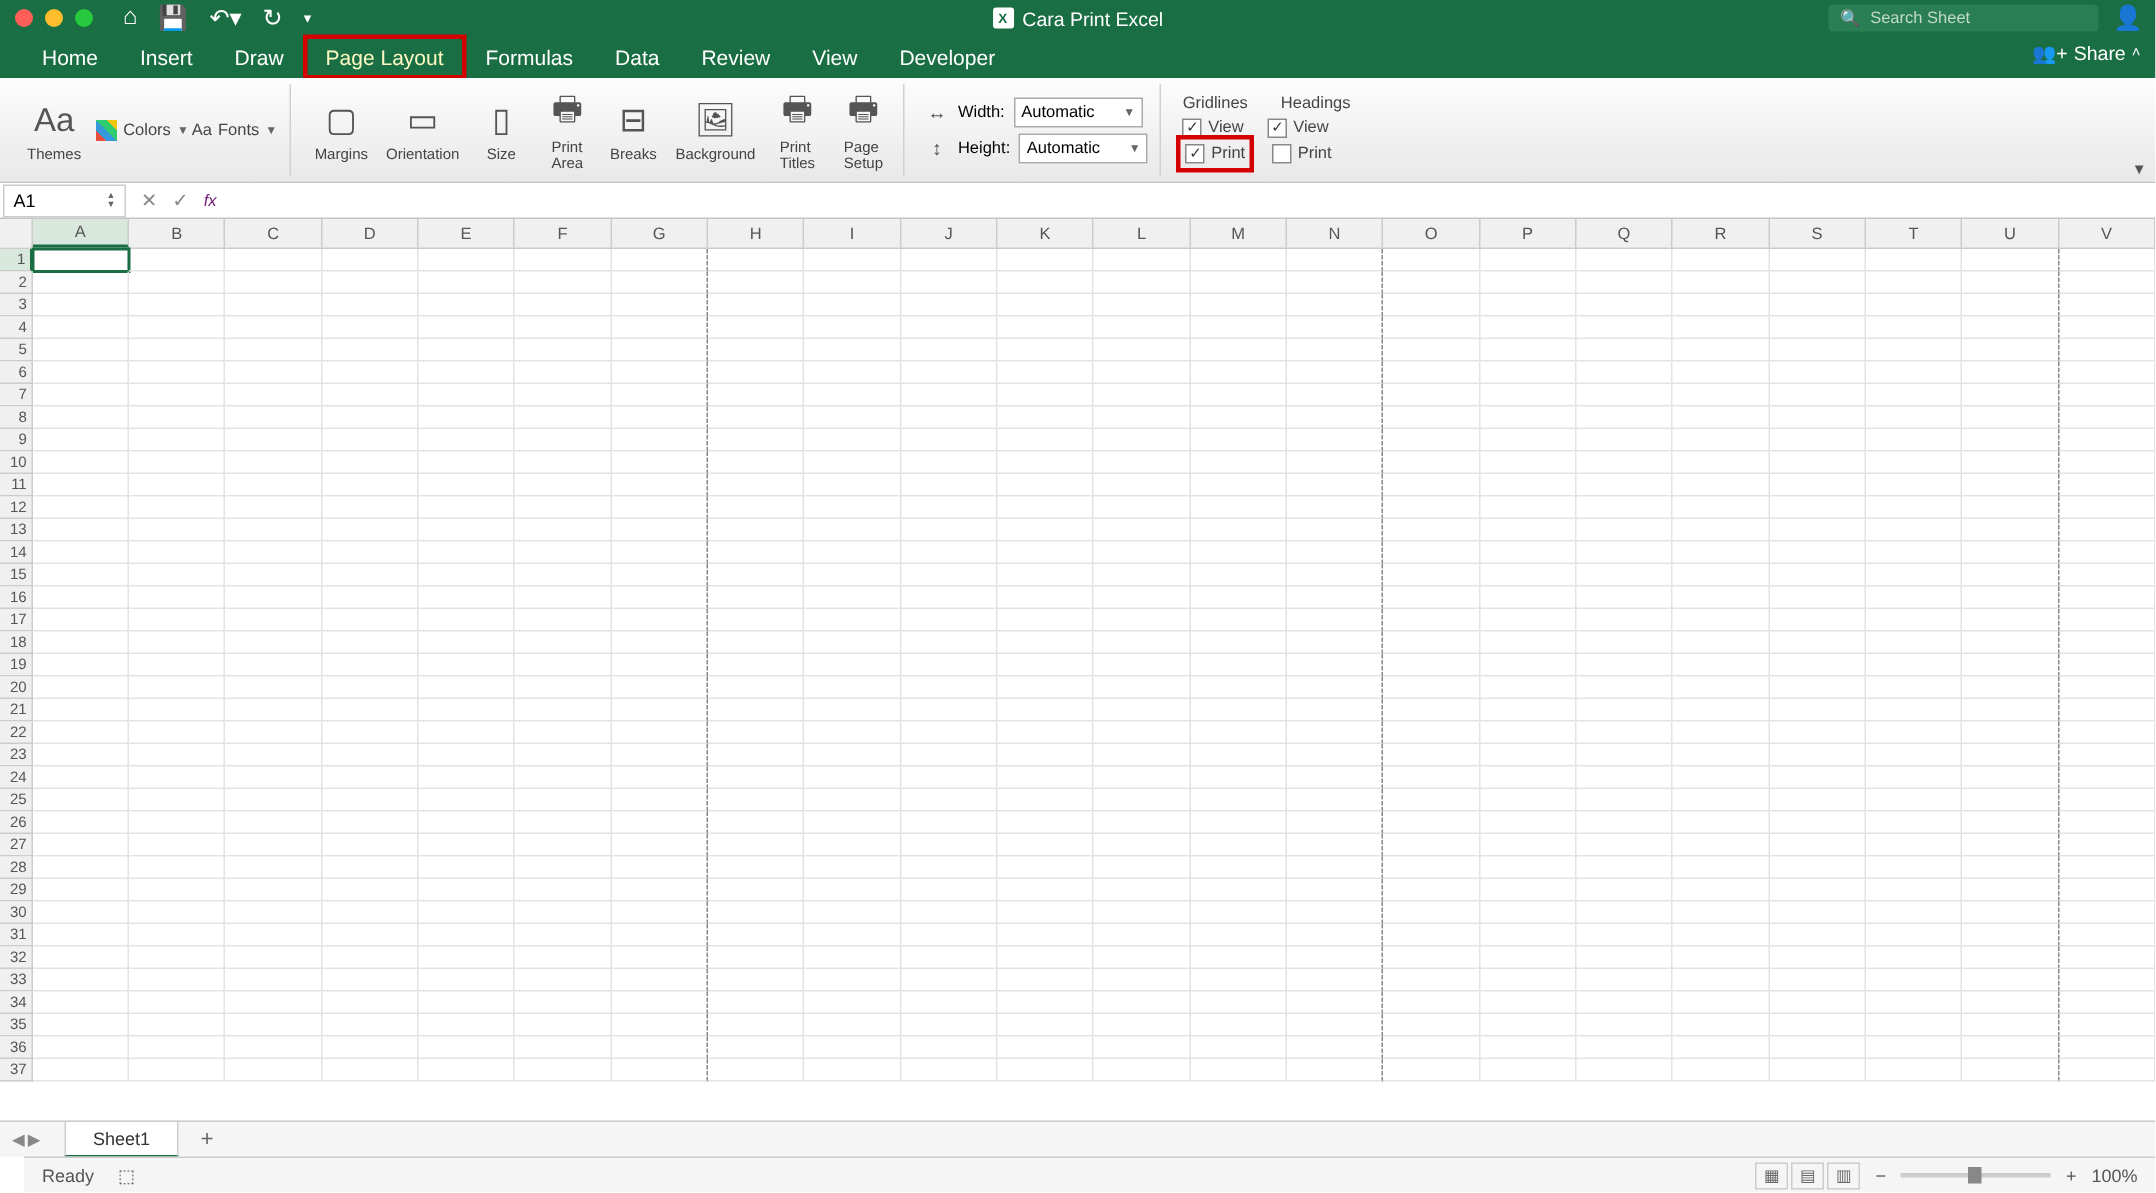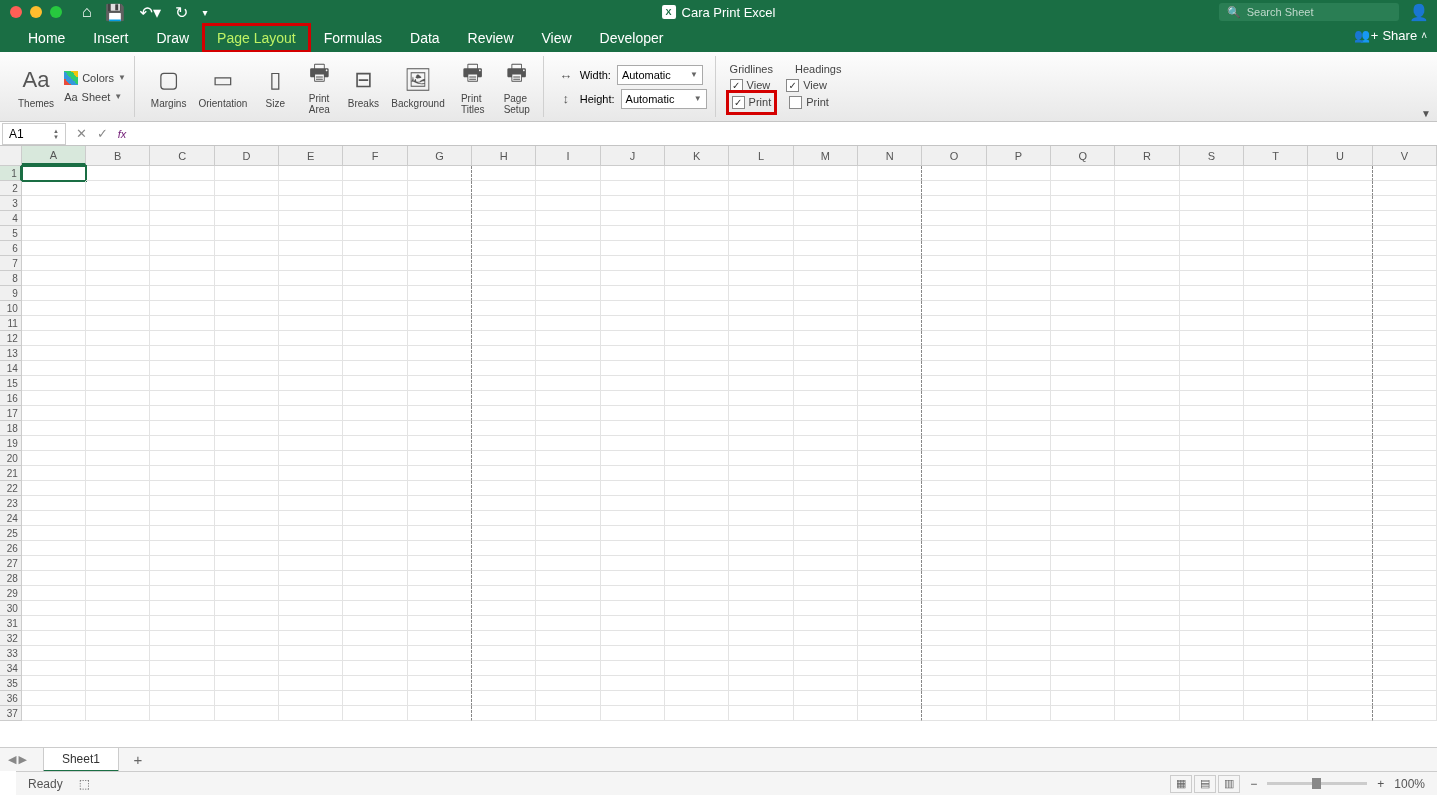--- a/index.html
+++ b/index.html
@@ -11,21 +11,21 @@
 .qat{display:flex;align-items:center;gap:14px;margin-left:20px;color:#fff}
 .qat span{font-size:16px;cursor:pointer}
 .doc-title{position:absolute;left:50%;transform:translateX(-50%);color:#fff;font-size:13px;display:flex;align-items:center;gap:6px}
 .xlicon{width:14px;height:14px;background:#fff;color:#1a6e44;font-size:9px;font-weight:bold;display:flex;align-items:center;justify-content:center;border-radius:2px}
 .titlebar-right{position:absolute;right:8px;display:flex;align-items:center;gap:10px}
 .search-box{background:#2a7e54;border-radius:3px;padding:2px 8px;width:180px;height:18px;display:flex;align-items:center;gap:6px;color:#c0d9cc}
 .search-box span{font-size:11px}
 .user-ico{color:#fff;font-size:16px}
 .tabs{height:28px;background:#1a6e44;display:flex;align-items:flex-start;padding-left:14px;position:relative}
 .tab{padding:6px 14px;color:#fff;font-size:14px;cursor:pointer}
-.tab.hl{outline:3px solid #d40000;outline-offset:-2px;background:#1a6e44;color:#bef264}
+.tab.hl{outline:3px solid #d40000;outline-offset:-2px;background:#1a6e44;color:#fef9c3}
 .share-area{position:absolute;right:10px;top:4px;color:#fff;font-size:13px;display:flex;align-items:center;gap:4px}
 .share-area .caret{font-size:10px}
 .ribbon{height:70px;background:linear-gradient(#fdfdfd,#e8e8e8);border-bottom:1px solid #c4c4c4;display:flex;align-items:center;padding:4px 8px;gap:6px;position:relative}
 .grp{display:flex;align-items:center;gap:8px;border-right:1px solid #d0d0d0;height:100%;padding:0 8px}
 .grp:last-child{border-right:none}
 .btn-lg{display:flex;flex-direction:column;align-items:center;gap:2px;cursor:pointer;padding:2px}
 .btn-lg .ico{width:32px;height:32px;display:flex;align-items:center;justify-content:center;font-size:22px;color:#555}
 .btn-lg .lbl{font-size:10px;color:#444;text-align:left;line-height:11px}
 .mini-row{display:flex;align-items:center;gap:4px;font-size:11px;color:#444;cursor:pointer;padding:2px 0}
 .mini-row .swatch{width:14px;height:14px;background:linear-gradient(45deg,#e74c3c 25%,#3498db 25% 50%,#2ecc71 50% 75%,#f1c40f 75%)}
@@ -36,21 +36,21 @@
 .dd{border:1px solid #aaa;background:#fff;width:86px;height:20px;display:flex;align-items:center;justify-content:space-between;padding:0 4px;font-size:11px}
 .dd .caret{font-size:8px;color:#666}
 .sheet-opts{display:flex;flex-direction:column;gap:2px;padding:0 8px}
 .sheet-opts .hdr{display:flex;gap:22px;font-size:11px;color:#444;padding-bottom:2px}
 .sheet-opts .row{display:flex;gap:16px;align-items:center}
 .chk{display:flex;align-items:center;gap:4px;font-size:11px;color:#444;cursor:pointer}
 .chk .box{width:13px;height:13px;border:1px solid #888;background:#fff;display:flex;align-items:center;justify-content:center;font-size:10px;color:#333}
 .chk.hl{outline:3px solid #d40000;outline-offset:1px;padding:2px}
 .ribbon-caret{position:absolute;right:6px;bottom:2px;font-size:10px;color:#555}
 .fbar{height:24px;border-bottom:1px solid #c4c4c4;display:flex;align-items:center;background:#fff}
-.name-box{width:64px;height:22px;border:1px solid #ccc;display:flex;align-items:center;padding:0 6px;font-size:12px;justify-content:space-between;margin-left:2px}
+.name-box{width:82px;height:22px;border:1px solid #ccc;display:flex;align-items:center;padding:0 6px;font-size:12px;justify-content:space-between;margin-left:2px}
 .name-box .spin{display:flex;flex-direction:column;font-size:6px;color:#666;line-height:6px}
 .fx-ctrls{display:flex;align-items:center;gap:10px;padding:0 10px;color:#888;font-size:13px}
 .fx-lbl{font-style:italic;color:#701a75;font-size:11px}
 .fx-in{flex:1;height:100%}
 .sheet-area{position:absolute;top:146px;left:0;right:0;bottom:48px;overflow:hidden}
 .col-hdrs{display:flex;height:20px;background:#f0f0f0;border-bottom:1px solid #ccc}
 .corner{width:22px;border-right:1px solid #ccc;background:#f0f0f0}
 .ch{width:65px;border-right:1px solid #ccc;font-size:11px;color:#555;display:flex;align-items:center;justify-content:center}
 .ch.sel{background:#d8e8dc;border-bottom:2px solid #1a6e44}
 .rows{position:absolute;top:20px;left:0;right:0;bottom:0}
@@ -119,29 +119,29 @@
     <span class="caret">˄</span>
   </div>
 </div>
 
 <div class="ribbon">
   <div class="grp">
     <div class="btn-lg">
       <div class="ico">Aa</div>
       <div class="lbl">Themes</div>
     </div>
-    <div style="display:flex;flex-direction:column;gap:2px">
+    <div style="display:flex;flex-direction:row;gap:2px">
       <div class="mini-row">
           <div class="swatch"></div>
           <span>Colors</span>
           <span class="caret">▼</span>
         </div>
       <div class="mini-row">
           <span>Aa</span>
-          <span>Sheet</span>
+          <span>Fonts</span>
           <span class="caret">▼</span>
         </div>
     </div>
   </div>
   <div class="grp">
     <div class="btn-lg">
         <div class="ico">▢</div>
         <div class="lbl">Margins</div>
       </div>
     <div class="btn-lg">

